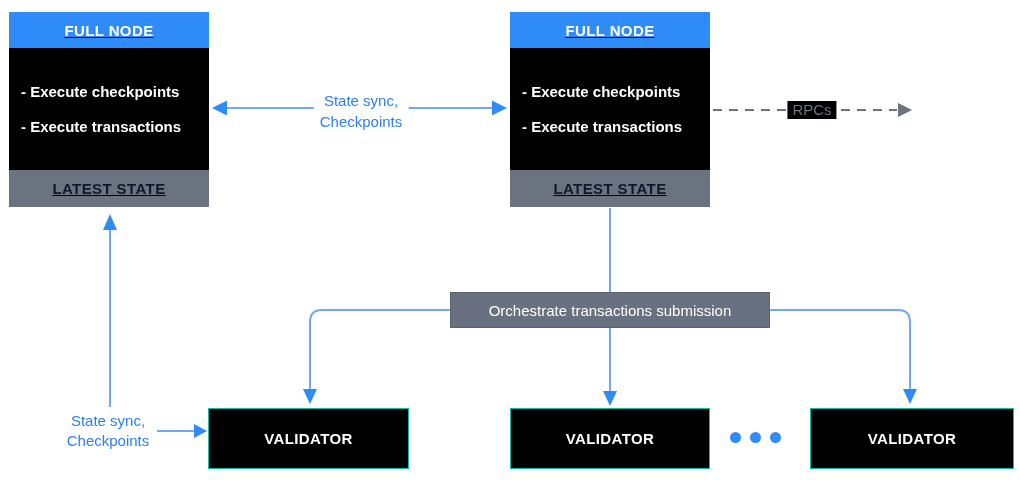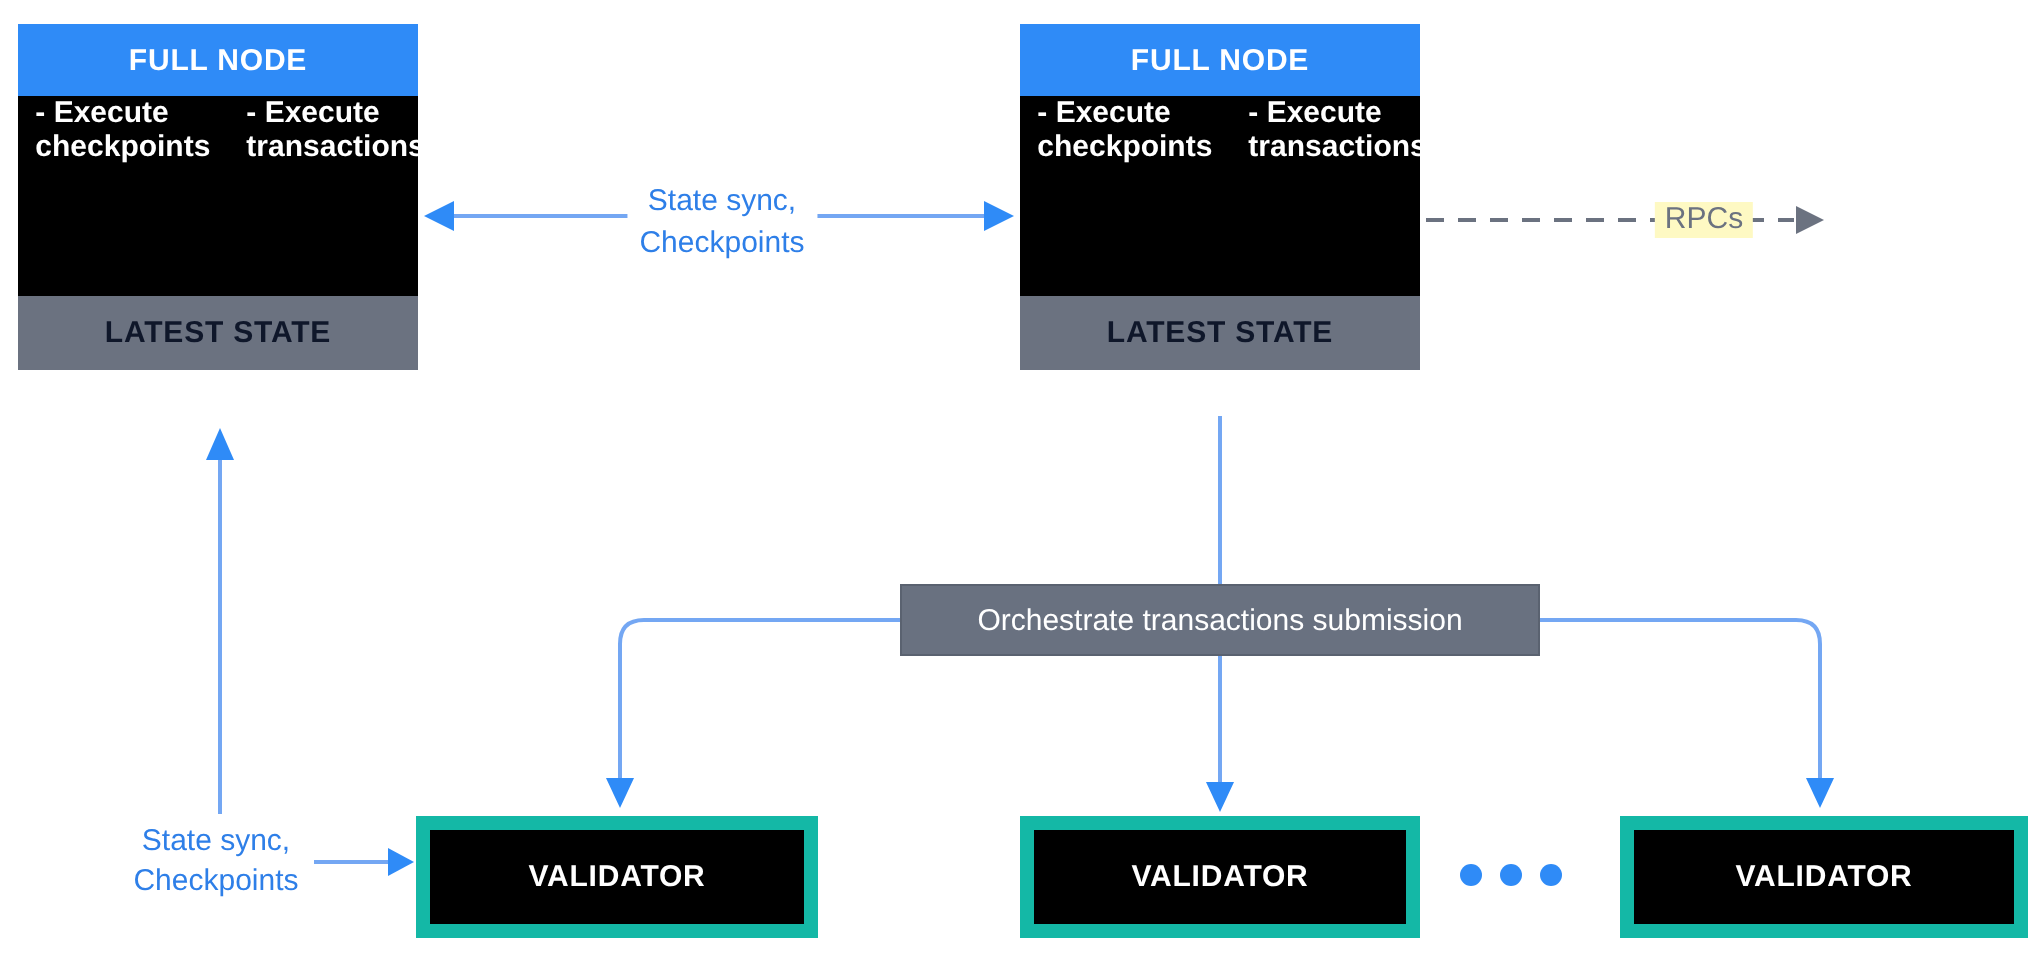--- a/index.html
+++ b/index.html
@@ -3,64 +3,64 @@
 <meta charset="utf-8">
 <style>
   html,body { margin:0; padding:0; background:#ffffff; }
   .stage {
     position:relative; width:1020px; height:480px; background:#ffffff;
     font-family:"Liberation Sans", sans-serif; overflow:hidden;
   }
   .svg-layer { position:absolute; left:0; top:0; z-index:1; pointer-events:none; }
 
   
-  .fullnode { position:absolute; top:12px; width:200px; height:173px; display:flex; flex-direction:column; z-index:2; }
+  .fullnode { position:absolute; top:12px; width:200px; height:195px; display:flex; flex-direction:column; z-index:2;text-decoration:underline; }
   .fn-left  { left:9px; }
   .fn-right { left:510px; }
   .fn-header {
     height:36px; background:#2F8BF7; color:#ffffff; font-weight:700; font-size:15px;
     letter-spacing:0.4px; display:flex; align-items:center; justify-content:center;
   }
   .fn-body {
     flex:1; background:#000000; color:#ffffff; font-size:15px; font-weight:600;
-    display:flex; flex-direction:row; justify-content:center; gap:18px;
+    display:flex; flex-direction:column; justify-content:center; gap:18px;
     padding-left:12px;
   }
   .fn-footer {
     height:37px; background:#6B7280; color:#0f172a; font-weight:700; font-size:15px;
     letter-spacing:0.4px; display:flex; align-items:center; justify-content:center;
   }
 
   
   .orchestrate {
     position:absolute; left:450px; top:292px; width:320px; height:36px;
     background:#697180; border:1px solid #5A6270; box-sizing:border-box;
     color:#ffffff; font-size:15px; font-weight:500;
     display:flex; align-items:center; justify-content:center; z-index:3;
   }
 
   
   .validator {
     position:absolute; top:408px; height:61px; background:#000000;
-    border:7px solid #14b8a6; box-sizing:border-box;
+    border:1px solid #14b8a6; box-sizing:border-box;
     color:#ffffff; font-weight:700; font-size:15px; letter-spacing:0.4px;
     display:flex; align-items:center; justify-content:center; z-index:2;
   }
   .v1 { left:208px; width:201px; }
   .v2 { left:510px; width:200px; }
   .v3 { left:810px; width:204px; }
 
   
   .dots { position:absolute; left:730px; top:432px; display:flex; gap:9px; z-index:2; }
   .dot  { width:11px; height:11px; border-radius:50%; background:#2F8BF7; }
 
   
   .lbl { position:absolute; transform:translate(-50%,-50%); text-align:center; font-size:15px; z-index:4; white-space:nowrap; }
   .lbl-top    { left:361px; top:111px; color:#2E7FE8; background:#ffffff; line-height:21px; padding:0 6px; }
-  .lbl-rpc    { left:852px; top:110px; color:#6B7280; background:#fef9c3; line-height:18px; padding:0 5px; }
+  .lbl-rpc    { left:812px; top:110px; color:#6B7280; background:#000000; line-height:18px; padding:0 5px; }
   .lbl-bottom { left:108px; top:431px; color:#2E7FE8; background:#ffffff; line-height:20px; }
 </style>
 </head>
 <body>
 
 <div class="stage">
 
   <svg class="svg-layer" width="1020" height="480" viewBox="0 0 1020 480">
 
     <g>

